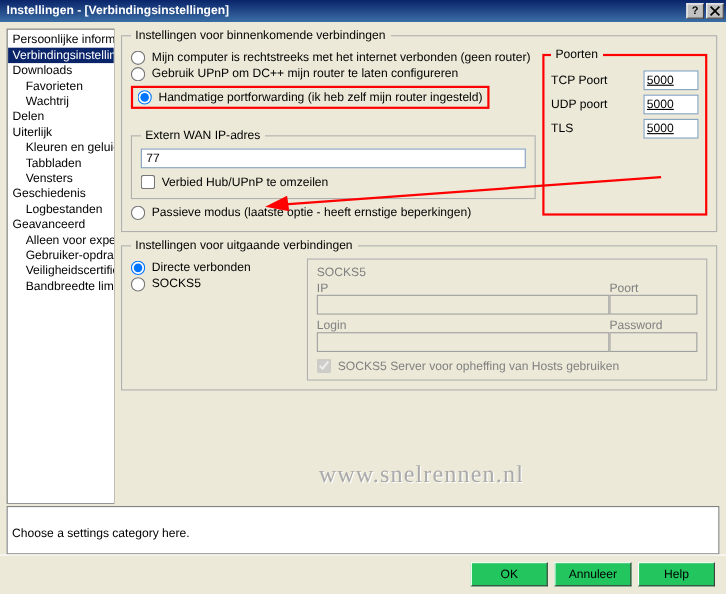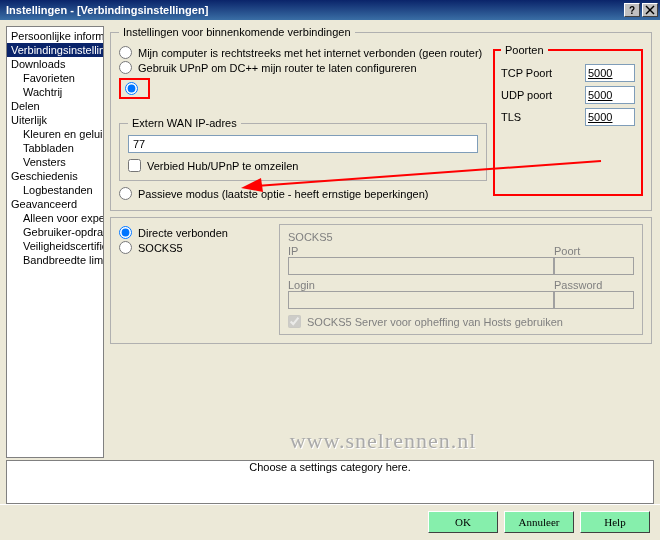--- a/index.html
+++ b/index.html
@@ -9,41 +9,41 @@
   .tbtn { width: 16px; height: 14px; background: #c0c0c0; border: 1px solid #fff; border-right-color:#404040; border-bottom-color:#404040; margin-left: 2px; display: flex; align-items: center; justify-content: center; color:#000; font-size:10px; font-weight:bold; cursor:pointer; }
   .tbtn svg { width:10px; height:10px; }
   .main { display:flex; height: 440px; }
   .tree { width: 148px; background:#fff; border:1px solid #808080; margin:6px 2px 2px 6px; padding:2px 0; overflow:auto; }
   .tree-item { padding:1px 4px; white-space:nowrap; cursor:pointer; }
   .tree-sub { padding-left:16px; }
   .tree-item.sel { background:#0a246a; color:#fff; }
   .content { flex:1; padding:6px 8px 2px 4px; position:relative; }
   fieldset { border:1px solid #b0b0b0; margin-bottom:6px; padding:6px 8px 8px 8px; position:relative; }
   legend { padding:0 4px; }
-  .radio-row { display:flex; align-items:center; margin:2px 0; }
+  .radio-row { display:flex; align-items:flex-start; margin:2px 0; }
   .radio-row input { margin-right:6px; }
   .inner-group { display:flex; gap:6px; }
   .left-col { flex:1; }
   .ports { width:150px; border:2px solid red; padding:4px 6px; }
   .ports .row { display:flex; align-items:center; justify-content:space-between; margin:4px 0; }
   .ports .row input { width:50px; height:18px; border:1px solid #7f9db9; padding:0 2px; font-family:inherit; font-size:11px;text-decoration:underline; }
   .ports .row label { flex:1; }
   .hl { border:2px solid red; padding:2px 4px; display:inline-flex; align-items:center; }
   .ipbox { width:100%; }
   .ipbox input.txt { width: 350px; height:18px; border:1px solid #7f9db9; padding:0 4px; font-family:inherit; font-size:11px; }
   .chk { display:flex; align-items:flex-end; margin-top:6px; }
   .chk input { margin-right:6px; }
   .disabled { color:#808080; }
   .socks-grid { display:grid; grid-template-columns: 1fr 80px; gap:4px 0; margin-top:2px; }
   .socks-grid input { height:18px; border:1px solid #a0a0a0; background:#ece9d8; width:100%; }
   .socks-grid label { font-size:11px; color:#808080; }
-  .hint { border:1px solid #808080; background:#fff; margin:0 6px; height:44px; padding:0 4px;text-align:center; }
+  .hint { border:1px solid #808080; background:#fff; margin:0 6px; height:44px; padding:18px 4px; }
   .btnbar { display:flex; justify-content:flex-end; gap:6px; padding:6px 10px; border-top:1px solid #fff; }
-  .btn { min-width:70px; height:22px; background:#86efac; border:1px solid #404040; border-top-color:#fff; border-left-color:#fff; cursor:pointer; font-family:Liberation Serif, serif; font-size:11px; }
-  .watermark { position:absolute; left:50%; transform:translateX(-50%); bottom:6px; font-size:22px; color:#aaa; font-family:Georgia,serif; letter-spacing:1px; text-shadow:1px 1px 0 #fff; }
+  .btn { min-width:70px; height:22px; background:#22c55e; border:1px solid #404040; border-top-color:#fff; border-left-color:#fff; cursor:pointer; font-family:Liberation Sans, sans-serif; font-size:11px; }
+  .watermark { position:absolute; left:50%; transform:translateX(-50%); bottom:16px; font-size:22px; color:#aaa; font-family:Georgia,serif; letter-spacing:1px; text-shadow:1px 1px 0 #fff; }
   .arrow { position:absolute; }
   .socks-box { border:1px solid #b0b0b0; padding:6px 8px; flex:1; }
 </style>
 </head>
 <body>
 
 <div class="titlebar">
   <span class="title">Instellingen - [Verbindingsinstellingen]</span>
   <div class="tbtn">?</div>
   <div class="tbtn">
@@ -83,20 +83,21 @@
           <div class="radio-row">
               <input type="radio" name="inc" style="">
               <span>Mijn computer is rechtstreeks met het internet verbonden (geen router)</span>
             </div>
           <div class="radio-row">
               <input type="radio" name="inc" style="">
               <span>Gebruik UPnP om DC++ mijn router te laten configureren</span>
             </div>
           <div class="radio-row hl">
               <input type="radio" name="inc" checked="" style="">
+              <span>Handmatige portforwarding (ik heb zelf mijn router ingesteld)</span>
             </div>
 
           <fieldset style="margin-top:16px">
             <legend>Extern WAN IP-adres</legend>
             <div class="ipbox"><input class="txt" type="text" value="77" style=""></div>
             <div class="chk">
                 <input type="checkbox" style="">
                 <span>Verbied Hub/UPnP te omzeilen</span>
               </div>
           </fieldset>
@@ -123,20 +124,21 @@
             </div>
         </fieldset>
       </div>
       <svg class="arrow" style="left:130px; top:118px" width="370" height="40">
         <line x1="360" y1="5" x2="15" y2="30" stroke="red" stroke-width="2"></line>
         <polygon points="0,32 20,22 22,36" fill="red"></polygon>
       </svg>
     </fieldset>
 
     <fieldset>
+      <legend>Instellingen voor uitgaande verbindingen</legend>
       <div style="display:flex; gap:10px">
         <div style="width:150px">
           <div class="radio-row">
               <input type="radio" name="out" checked="" style="">
               <span>Directe verbonden</span>
             </div>
           <div class="radio-row">
               <input type="radio" name="out" style="">
               <span>SOCKS5</span>
             </div>

